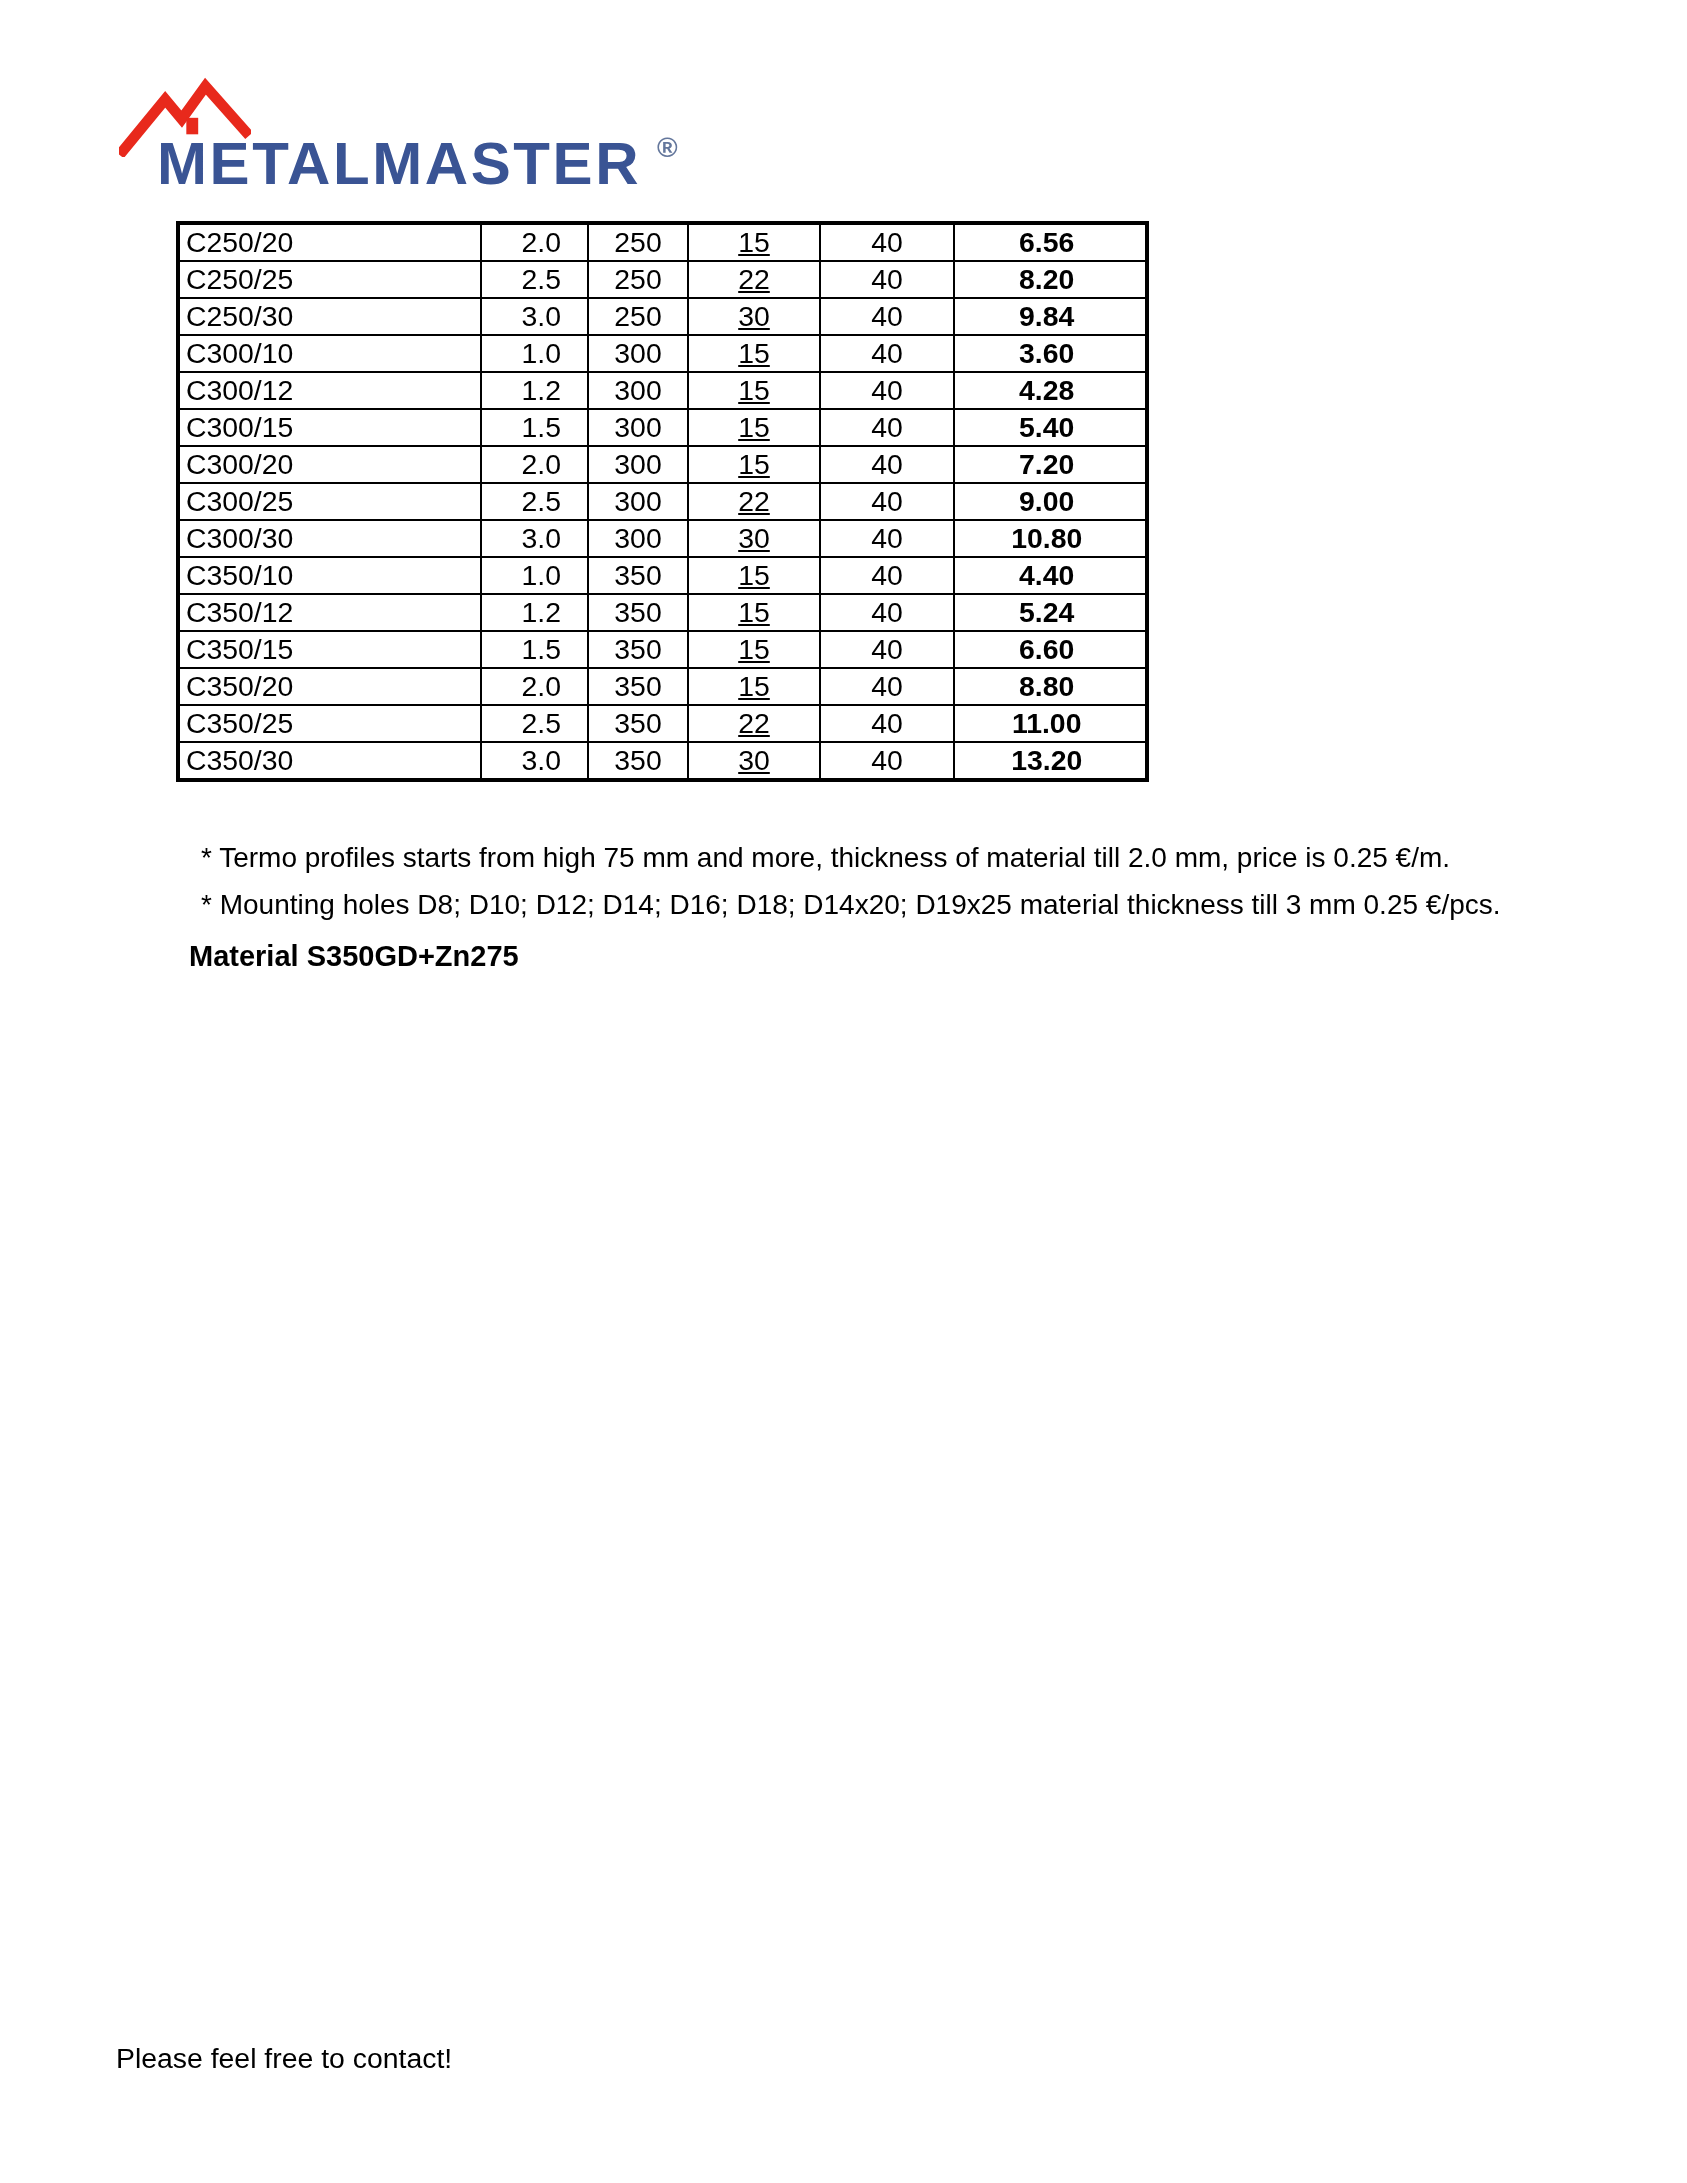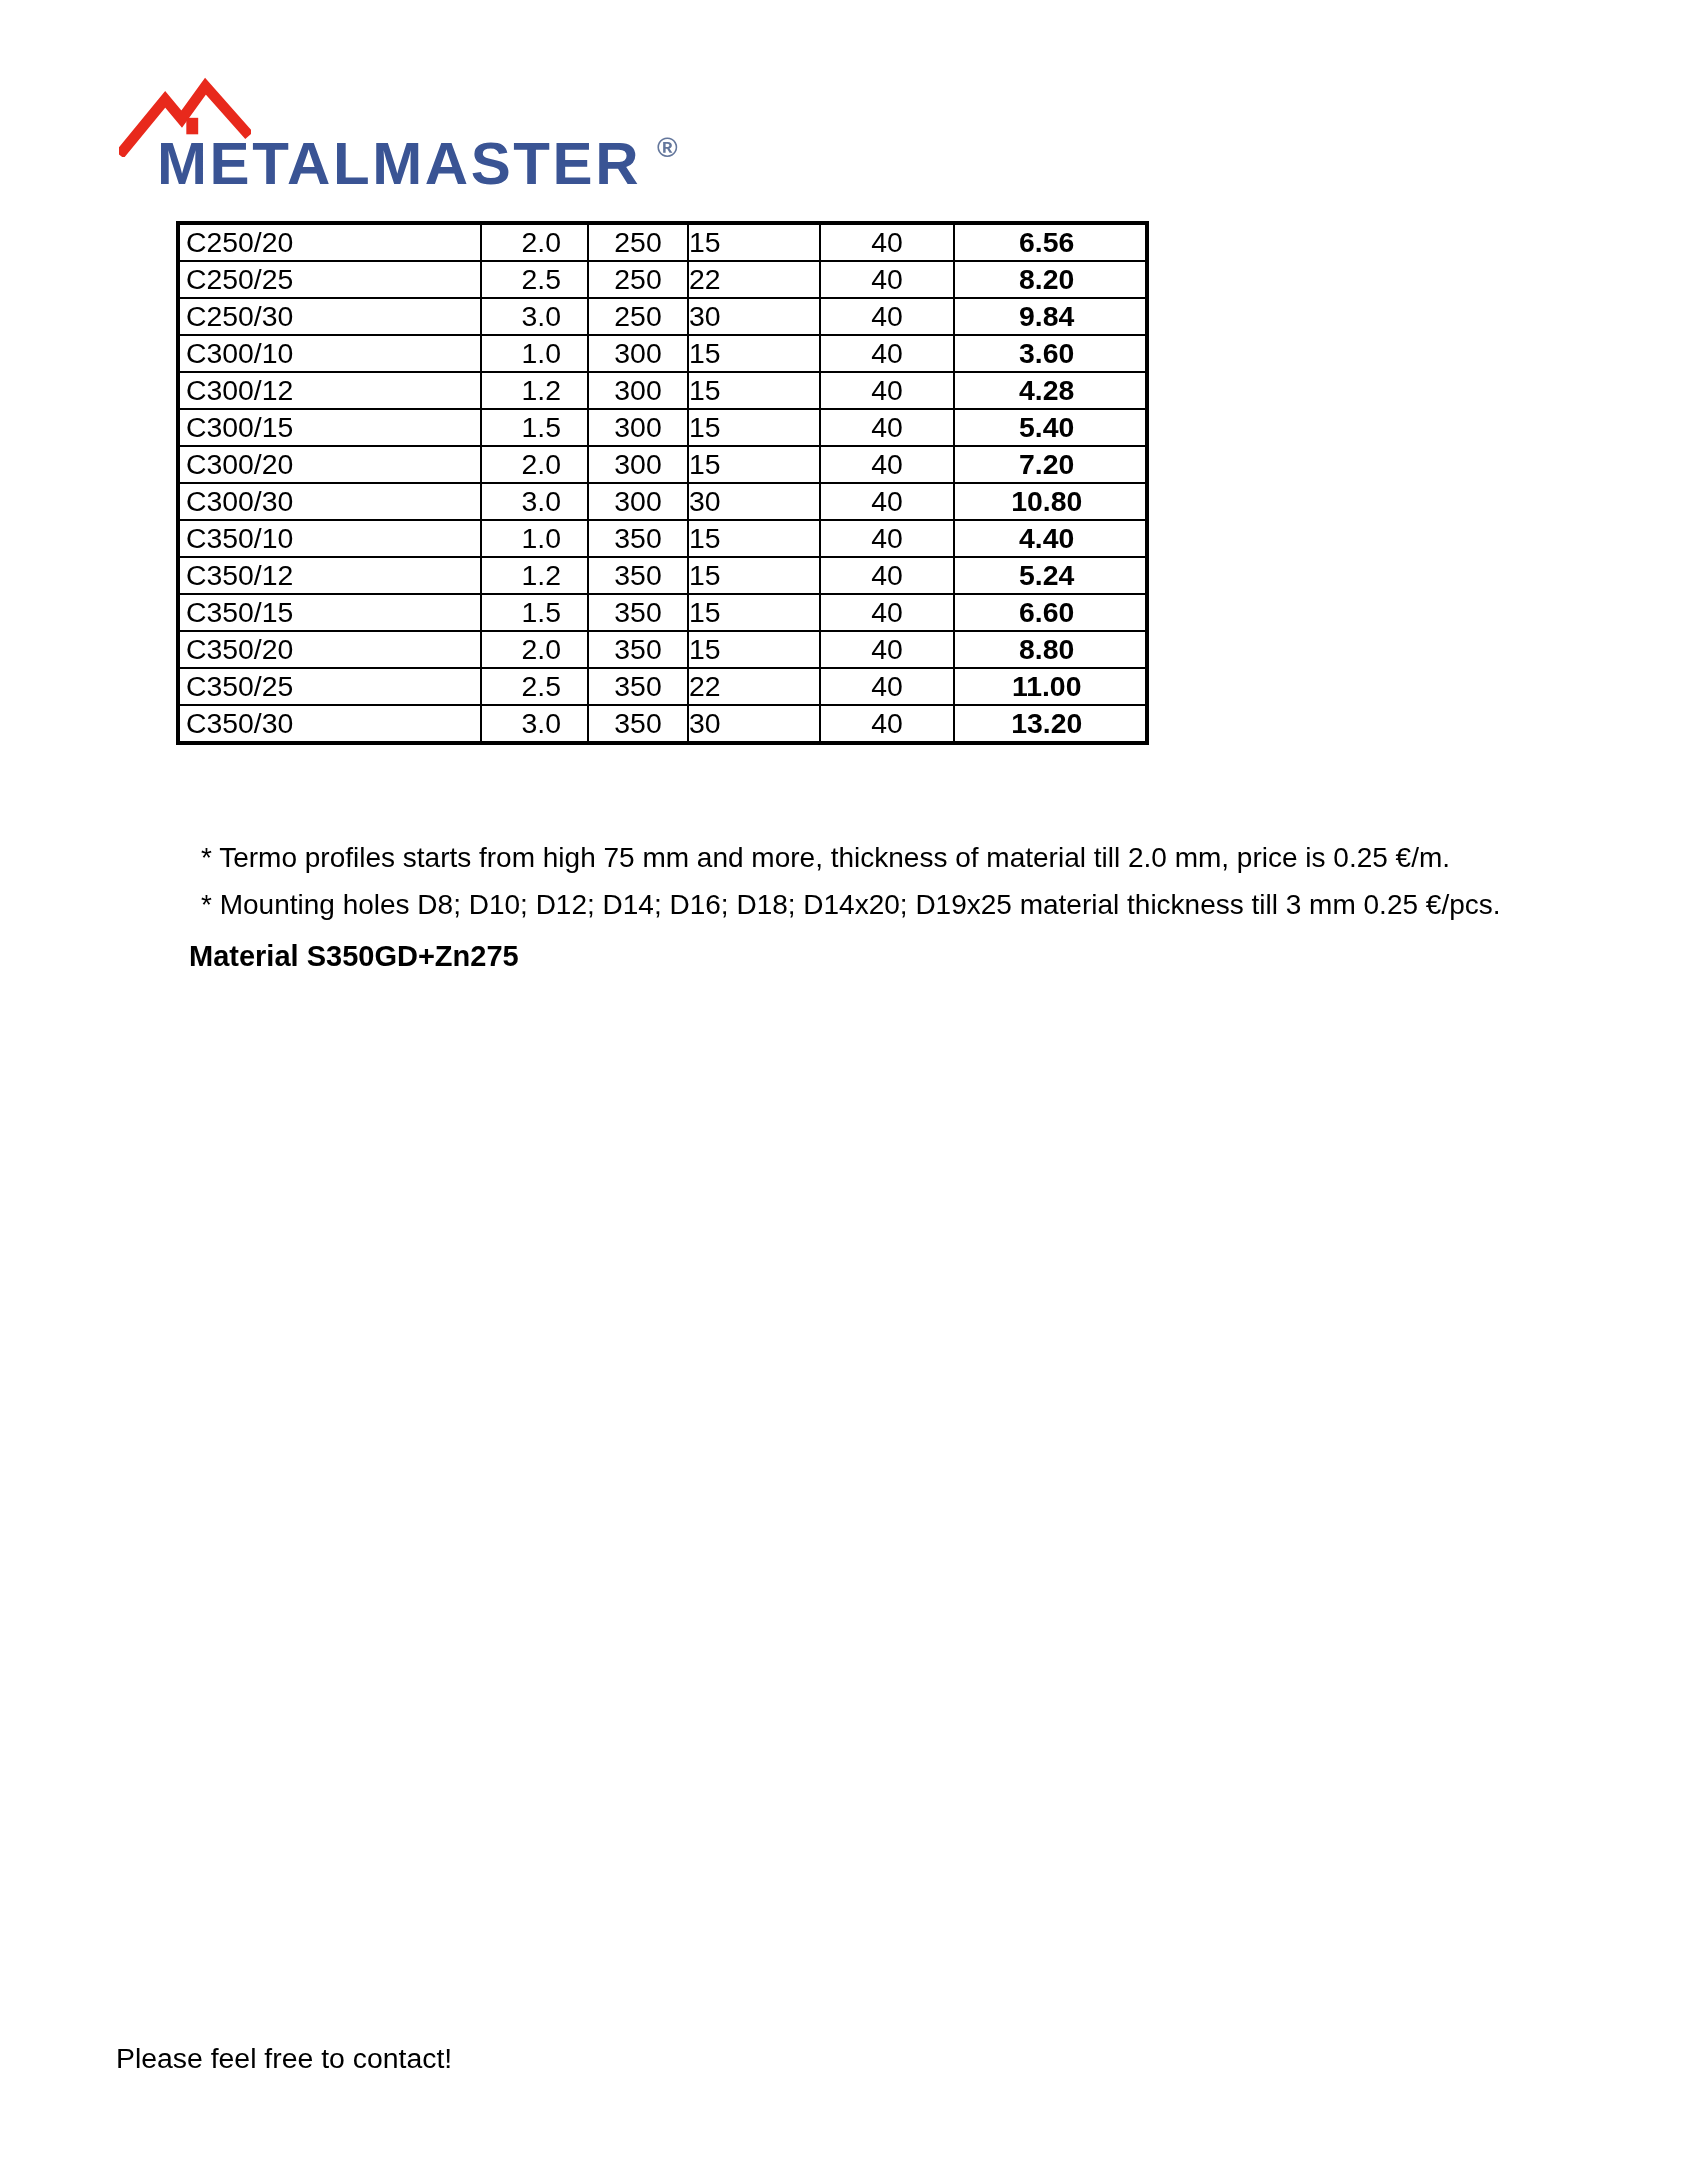--- a/index.html
+++ b/index.html
@@ -76,21 +76,21 @@
     padding: 0;
     font-size: 28.4px;
     line-height: 1;
     vertical-align: middle;
     white-space: nowrap;
     overflow: hidden;
   }
   .price-table td.c0 { text-align: left;   padding-left: 6px; }
   .price-table td.c1 { text-align: right;  padding-right: 26px; }
   .price-table td.c2 { text-align: center; }
-  .price-table td.c3 { text-align: left; }
+  .price-table td.c3 { text-align: center; text-decoration: underline; }
   .price-table td.c4 { text-align: center; }
   .price-table td.c5 { text-align: center;  padding-right: 6.6px; font-weight: bold; }
 
   
   .notes {
     position: absolute;
     left: 189px;
     top: 828px;
   }
   .notes p {
@@ -193,20 +193,28 @@
       </tr>
       <tr>
         <td class="c0">C300/20</td>
         <td class="c1">2.0</td>
         <td class="c2">300</td>
         <td class="c3">15</td>
         <td class="c4">40</td>
         <td class="c5">7.20</td>
       </tr>
       <tr>
+        <td class="c0">C300/25</td>
+        <td class="c1">2.5</td>
+        <td class="c2">300</td>
+        <td class="c3">22</td>
+        <td class="c4">40</td>
+        <td class="c5">9.00</td>
+      </tr>
+      <tr>
         <td class="c0">C300/30</td>
         <td class="c1">3.0</td>
         <td class="c2">300</td>
         <td class="c3">30</td>
         <td class="c4">40</td>
         <td class="c5">10.80</td>
       </tr>
       <tr>
         <td class="c0">C350/10</td>
         <td class="c1">1.0</td>

